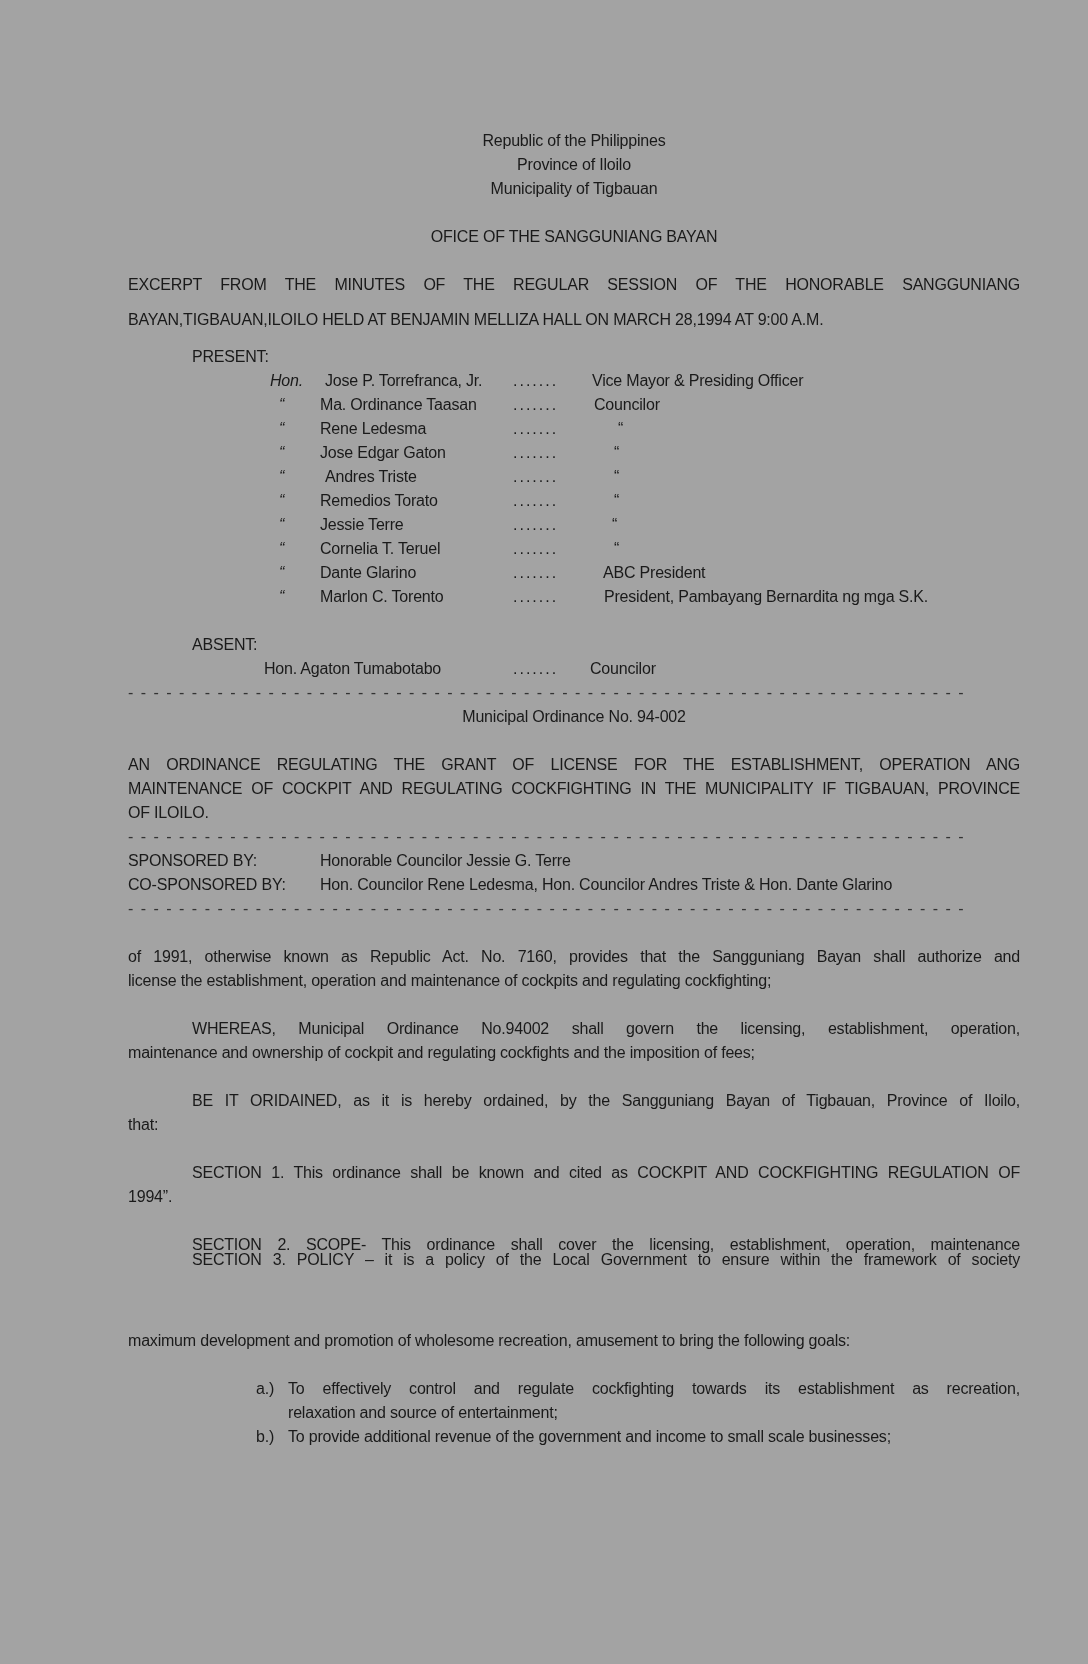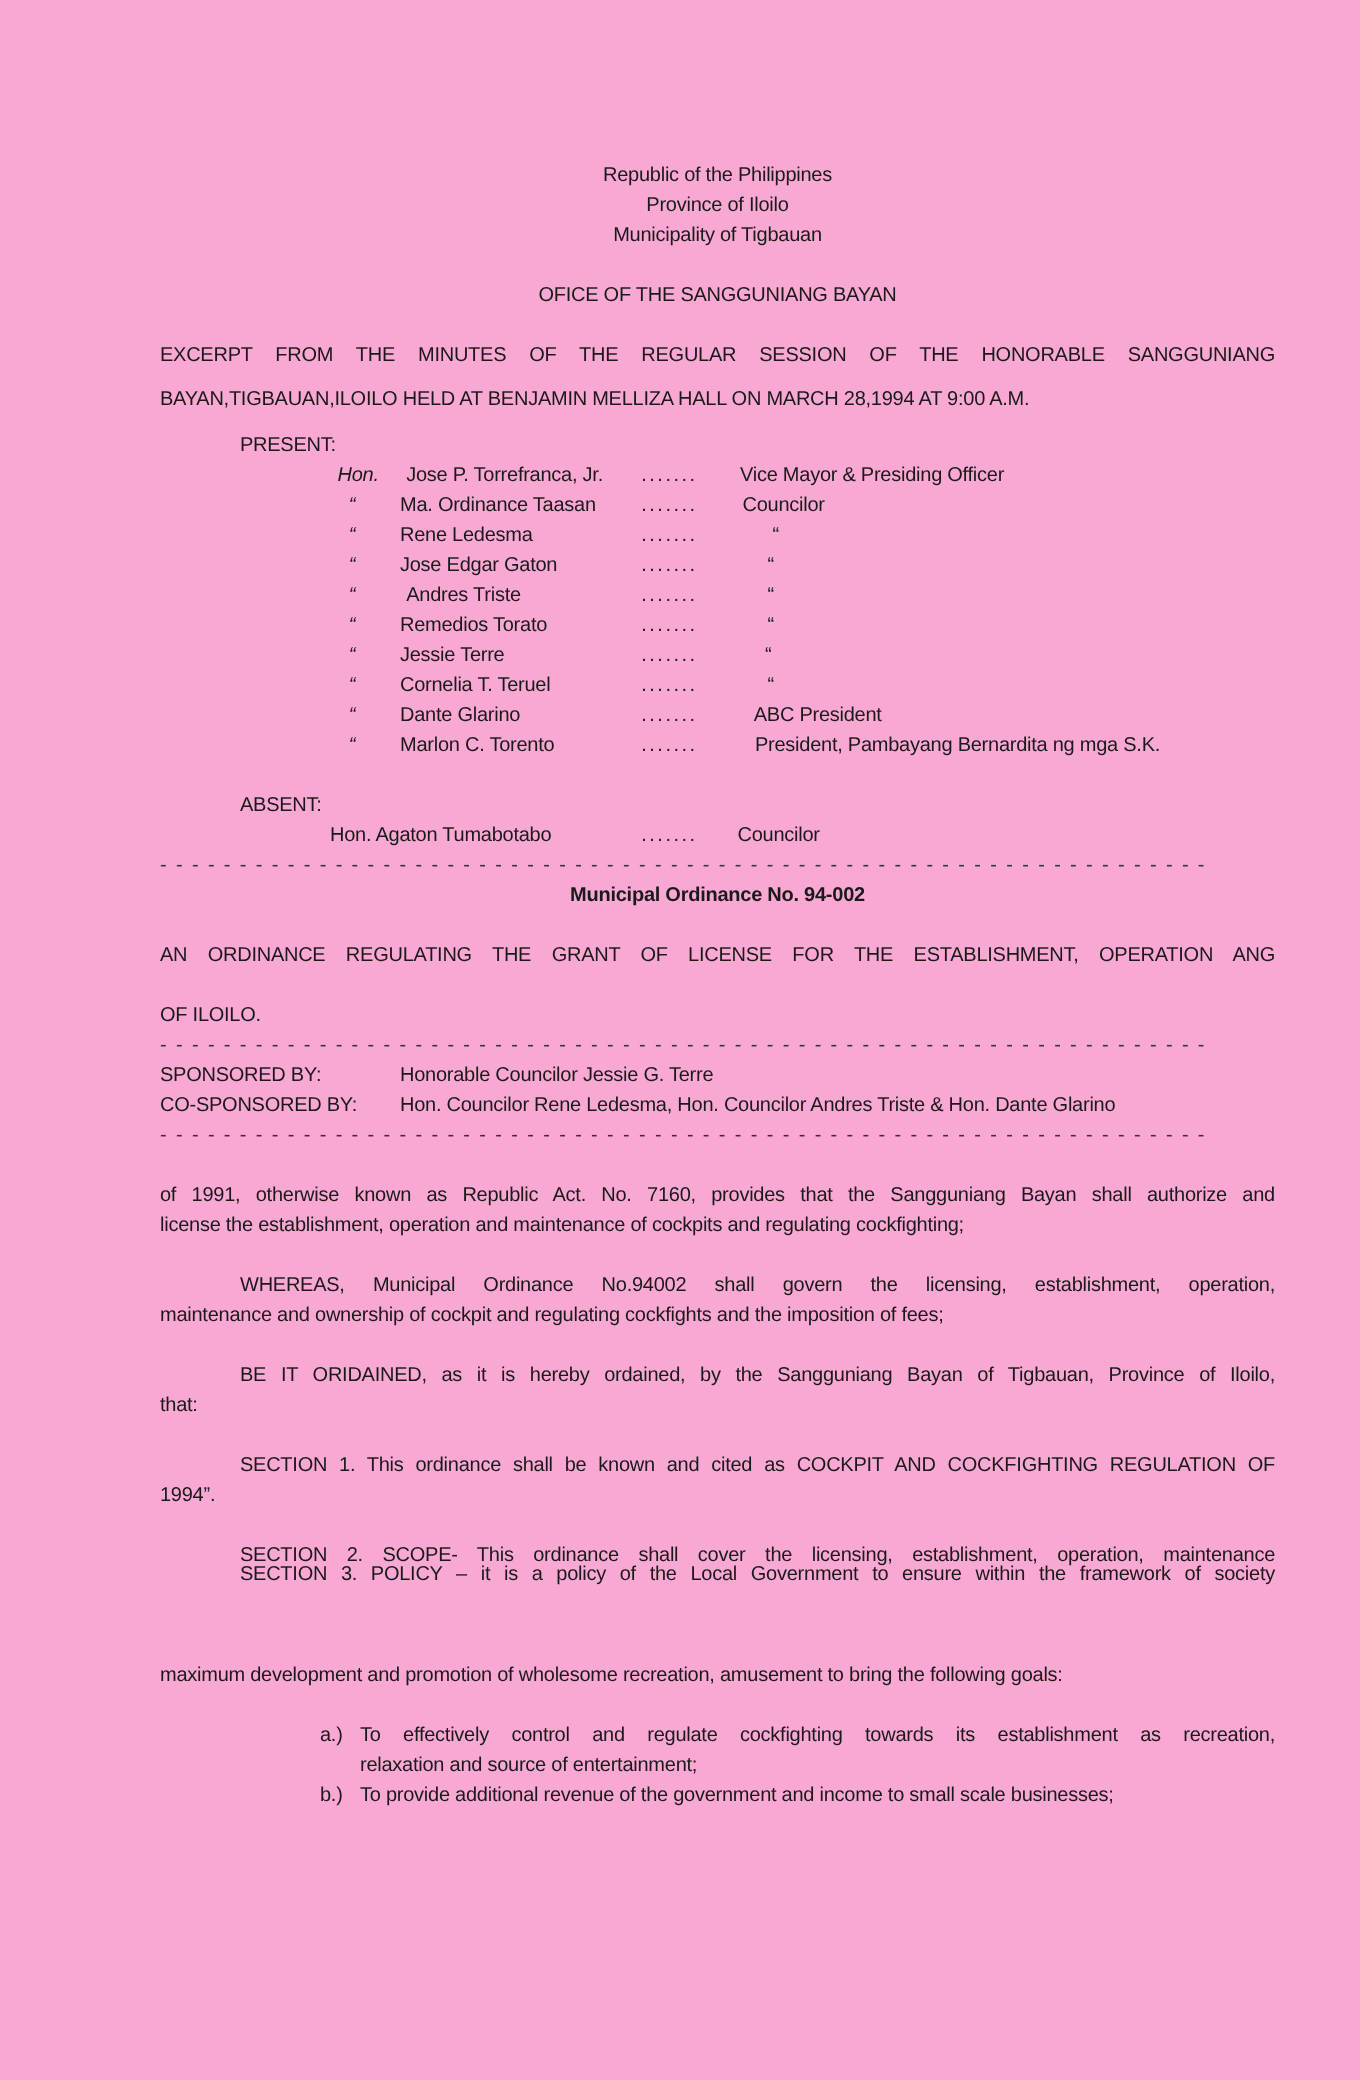--- a/index.html
+++ b/index.html
@@ -1,22 +1,22 @@
 <!DOCTYPE html>
 <html><head>
 <meta charset="utf-8">
 <style>
   html, body { margin: 0; padding: 0; background: #ffffff; }
   body { width: 1088px; height: 1664px; position: relative; overflow: hidden;
          font-family: "Liberation Sans", sans-serif; color: #1a1a1a; }
-  .page { position: absolute; left: 0; top: 0; width: 1088px; height: 1664px; background: #f9a8d4; }
+  .page { position: absolute; left: 0; top: 0; width: 1088px; height: 1664px; background: #a3a3a3; }
   .line { position: absolute; font-size: 16px; line-height: 24px; white-space: nowrap; letter-spacing: -0.2px; }
   .center { left: 128px; width: 892px; text-align: center; }
   .just { left: 128px; width: 892px; text-align: justify; text-align-last: justify; white-space: normal; }
-  .bold { font-weight: bold; }
+  .bold { font-weight: normal; }
   .dashes { left: 128px; width: 840px; overflow: hidden; letter-spacing: 1.5px; color: #333; }
   .row { position: absolute; font-size: 16px; line-height: 24px; white-space: nowrap; letter-spacing: -0.2px; }
   .col-prefix { position: absolute; left: 270px; font-style: italic; }
   .col-prefix.q { left: 279px; }
   .col-name { position: absolute; left: 320px; }
   .col-dots { position: absolute; left: 513px; letter-spacing: 2px; }
   .col-role { position: absolute; left: 592px; }
 </style>
 </head>
 <body>
@@ -99,20 +99,21 @@
     <span class="col-name" style="left:264px">Hon. Agaton Tumabotabo</span>
     <span class="col-dots">.......</span>
     <span class="col-role" style="left:590px">Councilor</span>
   </div>
 
   <div class="line dashes" style="top:681px">- - - - - - - - -  - - - - - - - - - - - - - - -  - - - - - - - - - - - - - - - -  - - - - - - - - - - - - - - - - - - - - - - - - - - - - - - - - - - - -</div>
 
   <div class="line center bold" style="top:705px">Municipal Ordinance No. 94-002</div>
 
   <div class="line just" style="top:753px">AN ORDINANCE REGULATING THE GRANT OF LICENSE FOR THE ESTABLISHMENT, OPERATION ANG</div>
+  <div class="line just" style="top:777px">MAINTENANCE OF COCKPIT AND REGULATING COCKFIGHTING IN THE MUNICIPALITY IF TIGBAUAN, PROVINCE</div>
   <div class="line" style="top:801px; left:128px">OF ILOILO.</div>
 
   <div class="line dashes" style="top:825px">- - - - - - - - -  - - - - - - - - - - - - - - -  - - - - - - - - - - - - - - - -  - - - - - - - - - - - - - - - - - - - - - - - - - - - - - - - - - - - -</div>
 
   <div class="line" style="top:849px; left:128px">SPONSORED BY:</div>
   <div class="line" style="top:849px; left:320px">Honorable Councilor Jessie G. Terre</div>
   <div class="line" style="top:873px; left:128px">CO-SPONSORED BY:</div>
   <div class="line" style="top:873px; left:320px">Hon. Councilor Rene Ledesma, Hon. Councilor Andres Triste &amp; Hon. Dante Glarino</div>
 
   <div class="line dashes" style="top:897px">- - - - - - - - -  - - - - - - - - - - - - - - -  - - - - - - - - - - - - - - - -  - - - - - - - - - - - - - - - - - - - - - - - - - - - - - - - - - - - -</div>

